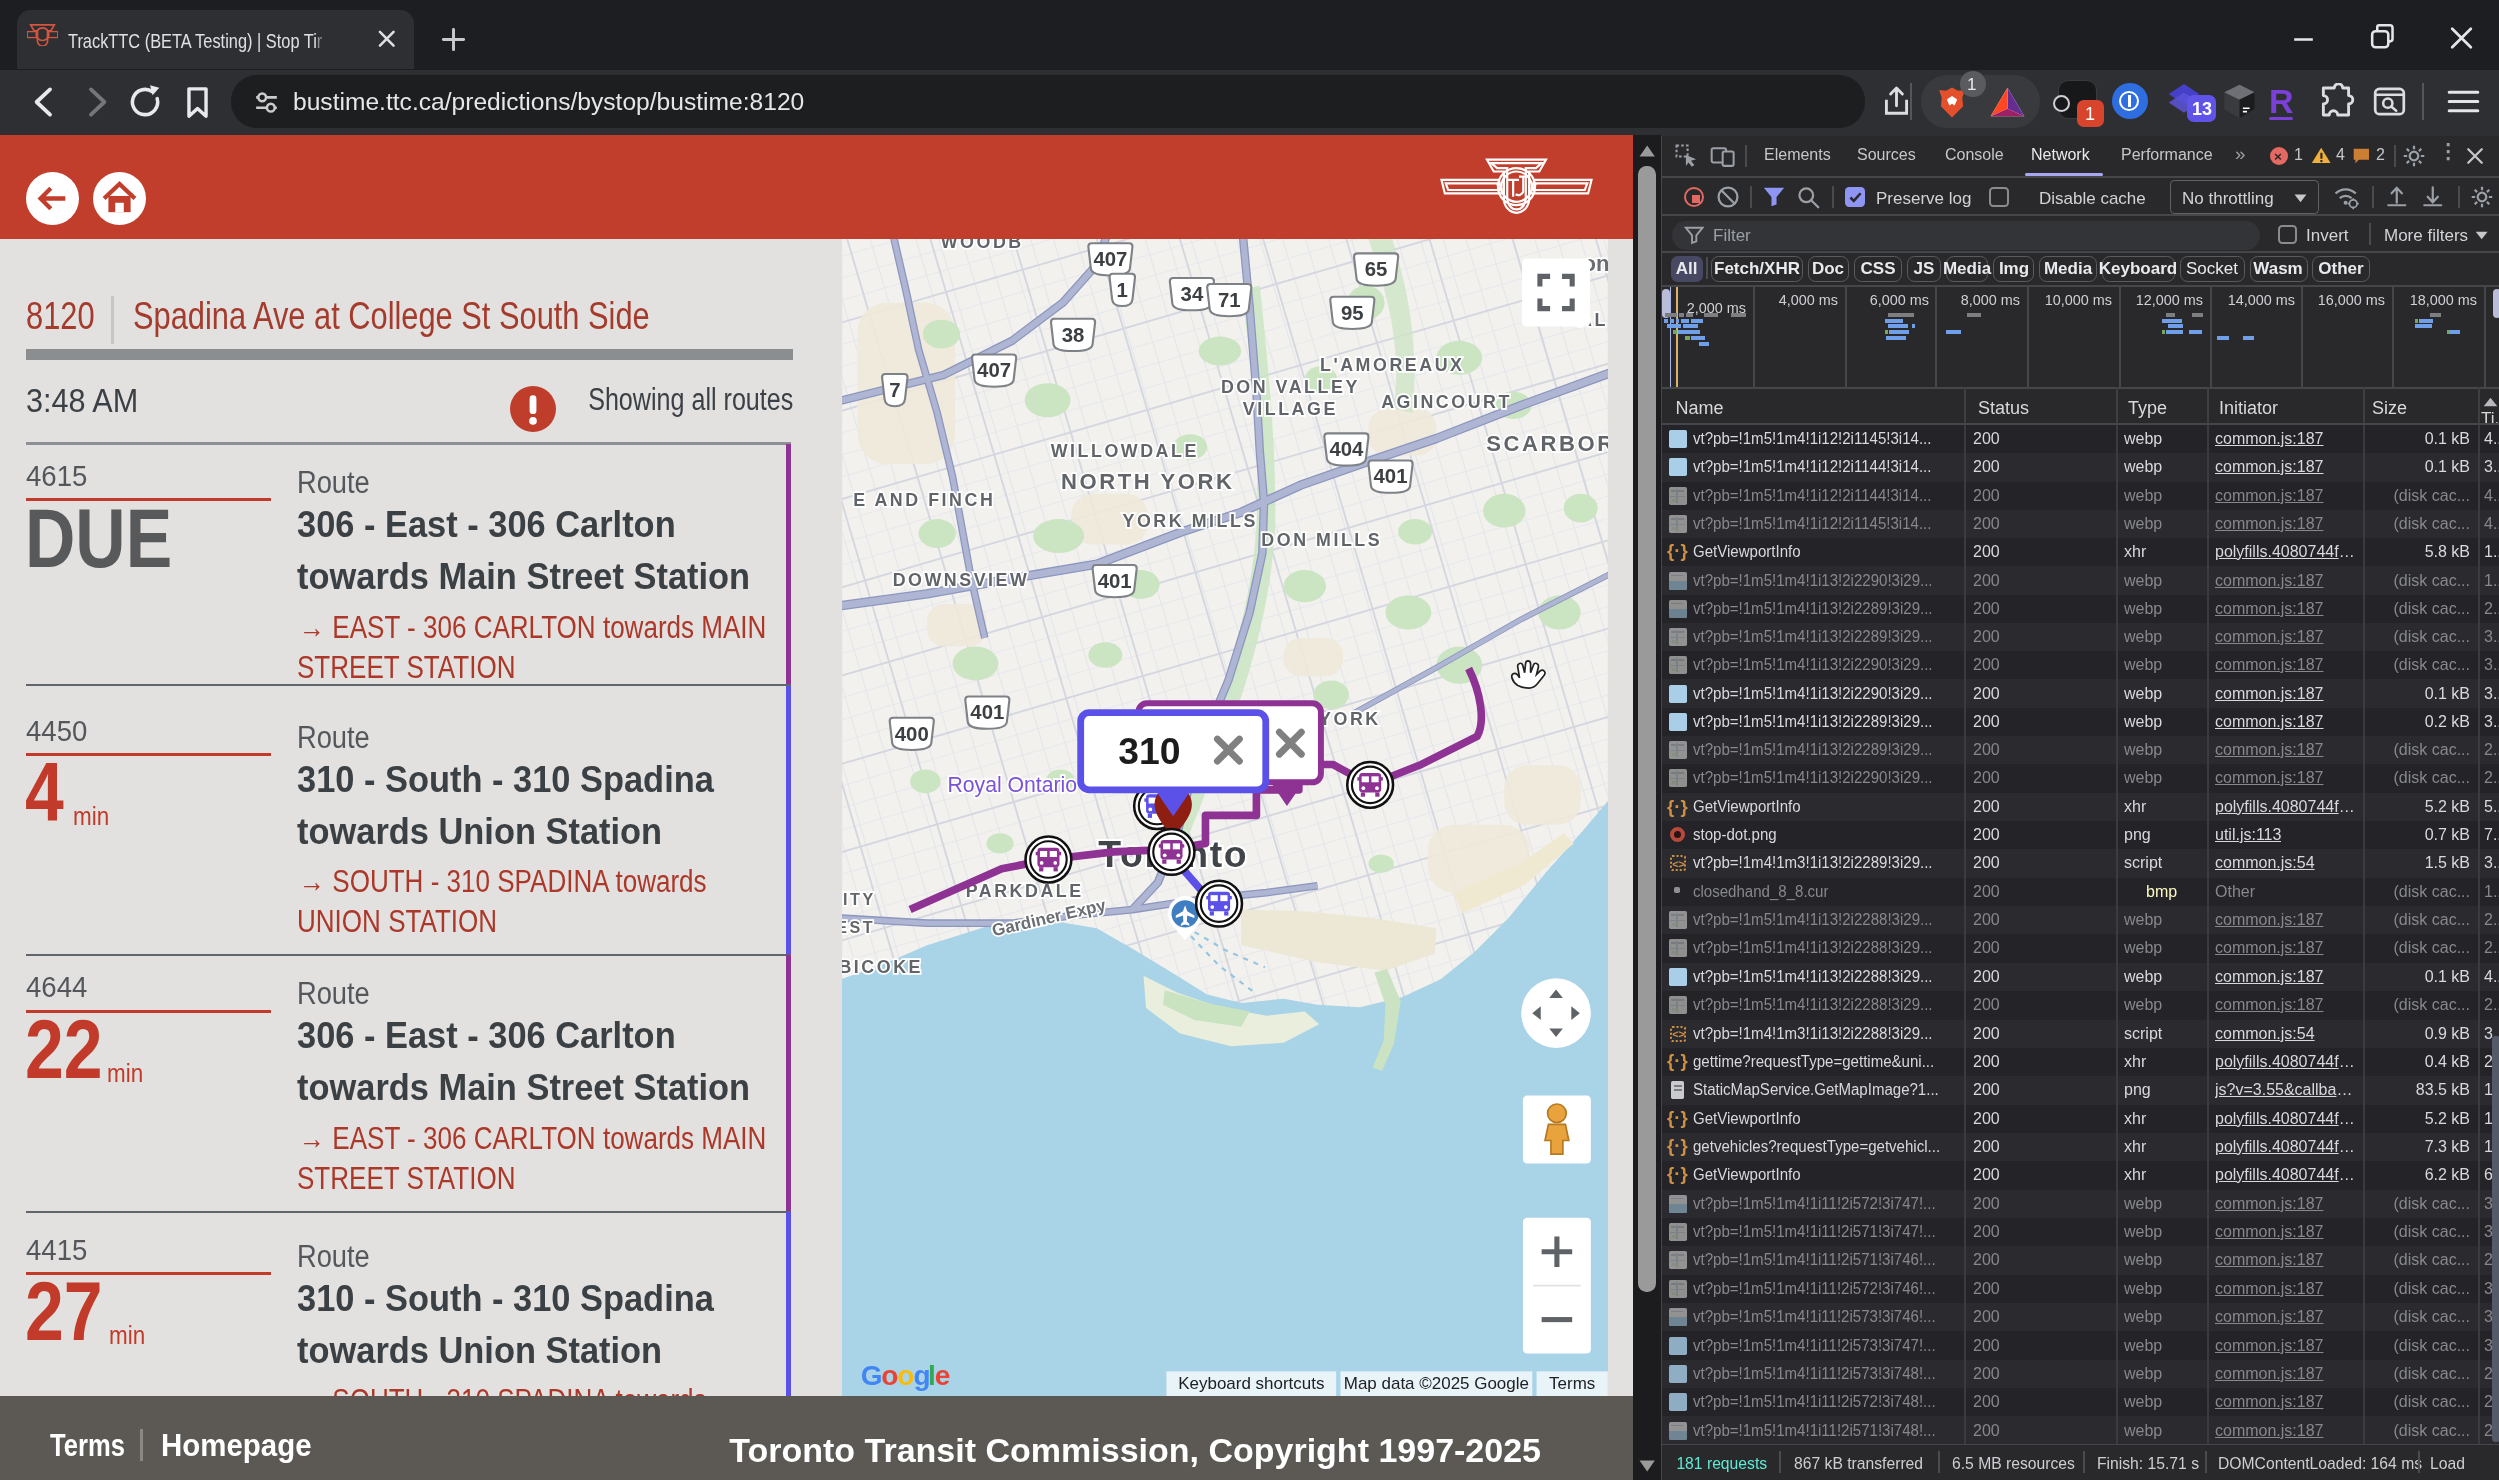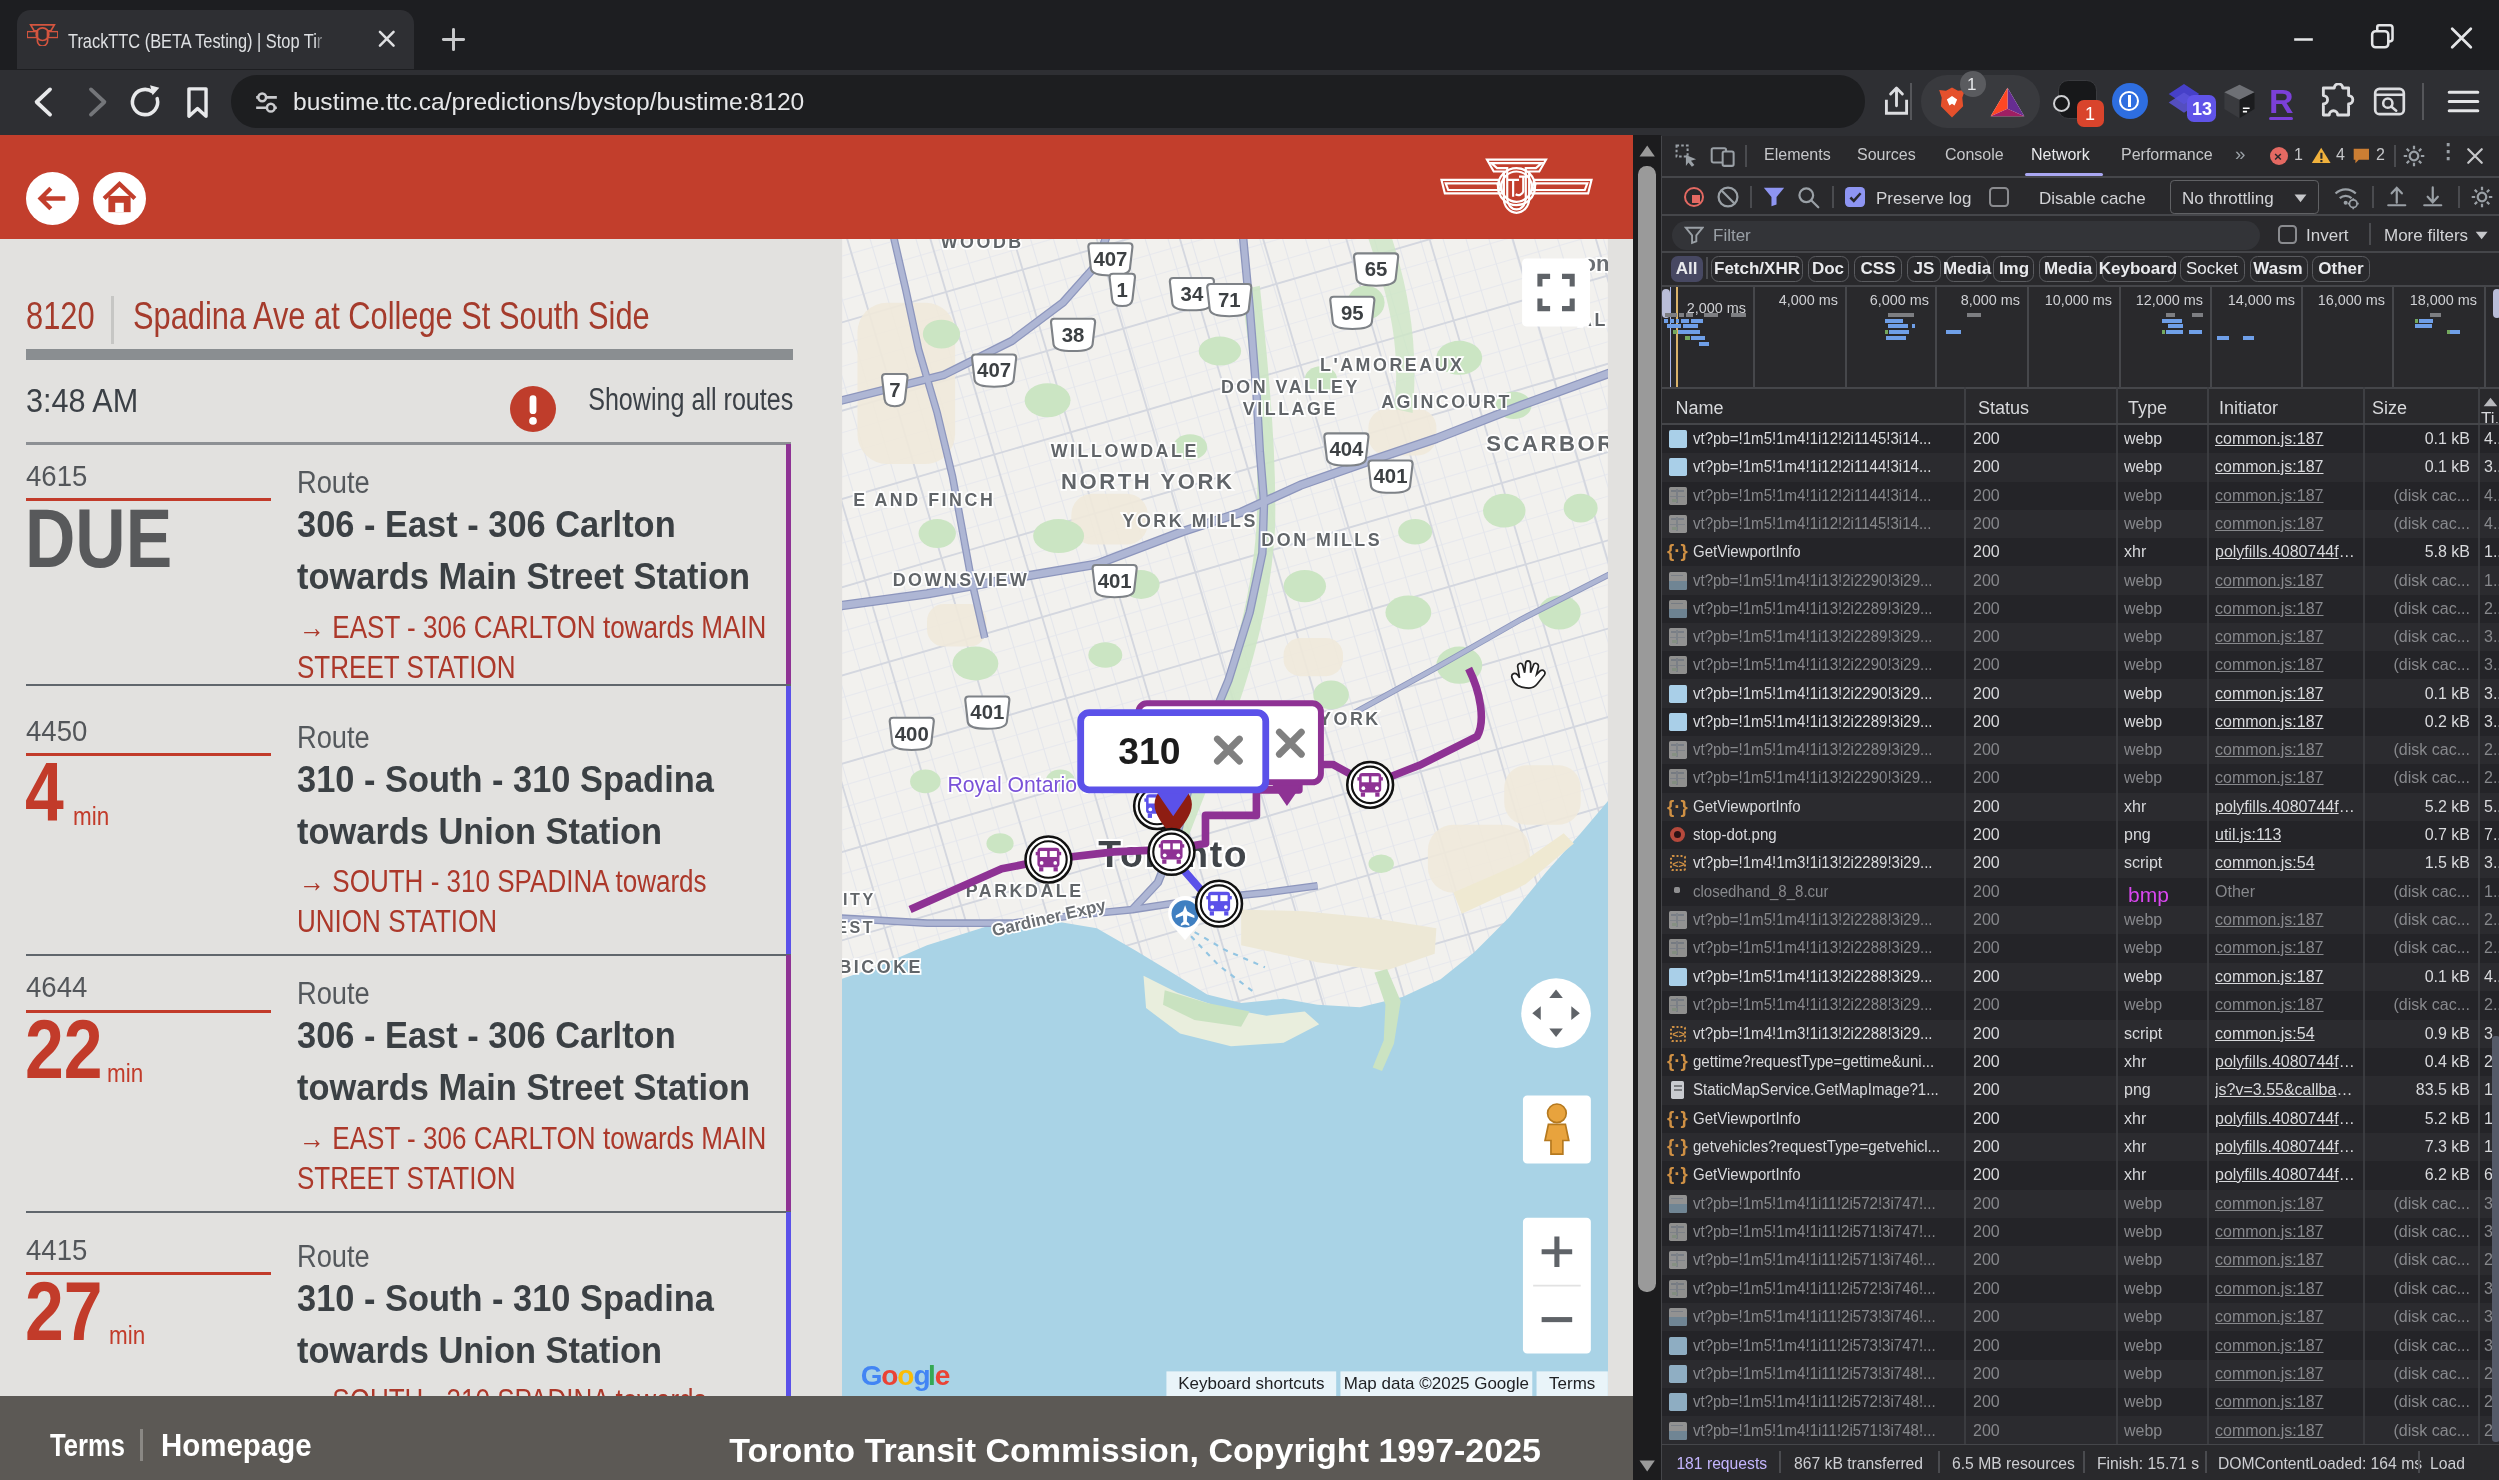--- a/index.html
+++ b/index.html
@@ -1024,21 +1024,21 @@
 <div class="txt" style="left:31px;top:718px;font-size:16px;color:#d8d9dc;max-width:267px;overflow:hidden;transform:scaleX(0.94);transform-origin:left">vt?pb=!1m4!1m3!1i13!2i2289!3i29...</div>
 <div class="txt" style="left:311px;top:718px;font-size:16px;color:#d8d9dc">200</div>
 <div class="txt" style="left:462px;top:718px;font-size:16px;color:#d8d9dc">script</div>
 <div class="txt" style="left:553px;top:718px;font-size:16px;color:#d8d9dc;text-decoration:underline;max-width:143px;overflow:hidden;text-overflow:ellipsis">common.js:54</div>
 <div class="txt" style="left:808px;top:718px;font-size:16px;color:#d8d9dc;transform:translateX(-100%)">1.5 kB</div>
 <div class="txt" style="left:822px;top:718px;font-size:16px;color:#d8d9dc">3...</div>
 <div class="abs" style="left:0;top:742px;width:839px;height:29px;background:#242428"></div>
 <div class="abs" style="left:12px;top:751px;width:6px;height:6px;background:#e8e8e8;border-radius:1.7px;opacity:0.55"></div>
 <div class="txt" style="left:31px;top:747px;font-size:16px;color:#87888c;max-width:267px;overflow:hidden;transform:scaleX(0.94);transform-origin:left">closedhand_8_8.cur</div>
 <div class="txt" style="left:311px;top:747px;font-size:16px;color:#87888c">200</div>
-<div class="txt" style="left:466px;top:747px;font-size:21px;color:#d946ef">bmp</div>
+<div class="txt" style="left:484px;top:747px;font-size:16px;color:#fef9c3">bmp</div>
 <div class="txt" style="left:553px;top:747px;font-size:16px;color:#87888c;max-width:143px;overflow:hidden;text-overflow:ellipsis">Other</div>
 <div class="txt" style="left:808px;top:747px;font-size:16px;color:#87888c;transform:translateX(-100%)">(disk cac...</div>
 <div class="txt" style="left:822px;top:747px;font-size:16px;color:#87888c">1...</div>
 <div class="abs" style="left:0;top:770px;width:839px;height:29px;background:#2b2b2f"></div>
 <div class="abs" style="left:6.8px;top:775px;width:18px;height:18px;background:#e7e7e3;border-radius:1.7px;opacity:0.55;overflow:hidden">
       <div class="abs" style="left:2.5px;top:3.4px;width:12.7px;height:1.7px;background:#b9c2cd"></div>
       <div class="abs" style="left:1.7px;top:8.5px;width:14.4px;height:1.7px;background:#c6cdd6"></div>
       <div class="abs" style="left:7.6px;top:1.7px;width:1.7px;height:14.4px;background:#c2cbd4"></div>
       <div class="abs" style="left:3.4px;top:12px;width:5.1px;height:3.4px;background:#cfe4c8"></div>
     </div>
@@ -1229,21 +1229,21 @@
 <div class="txt" style="left:553px;top:1286px;font-size:16px;color:#87888c;text-decoration:underline;max-width:143px;overflow:hidden;text-overflow:ellipsis">common.js:187</div>
 <div class="txt" style="left:808px;top:1286px;font-size:16px;color:#87888c;transform:translateX(-100%)">(disk cac...</div>
 <div class="txt" style="left:822px;top:1286px;font-size:16px;color:#87888c">2...</div>
 <div class="abs" style="left:302px;top:289px;width:1.7px;height:1020px;background:#3e3f43;opacity:0.85"></div>
 <div class="abs" style="left:454px;top:289px;width:1.7px;height:1020px;background:#3e3f43;opacity:0.85"></div>
 <div class="abs" style="left:545px;top:289px;width:1.7px;height:1020px;background:#3e3f43;opacity:0.85"></div>
 <div class="abs" style="left:701px;top:289px;width:1.7px;height:1020px;background:#3e3f43;opacity:0.85"></div>
 <div class="abs" style="left:816px;top:289px;width:1.7px;height:1020px;background:#3e3f43;opacity:0.85"></div>
 <div class="abs" style="left:830px;top:900px;width:7.6px;height:406px;background:#555a68;border-radius:3.4px"></div>
 <div class="abs" style="left:0;top:1308px;width:839px;height:37px;background:#29292c;border-top:1.7px solid #45464a"></div>
-<div class="txt" style="left:14.4px;top:1319px;font-size:15.7px;color:#c4b5fd;font-weight:normal;">181 requests</div>
+<div class="txt" style="left:14.4px;top:1319px;font-size:15.7px;color:#5eead4;font-weight:normal;">181 requests</div>
 <div class="txt" style="left:132px;top:1319px;font-size:15.7px;color:#cdced2;font-weight:normal;">867 kB transferred</div>
 <div class="txt" style="left:290px;top:1319px;font-size:15.7px;color:#cdced2;font-weight:normal;">6.5 MB resources</div>
 <div class="txt" style="left:435px;top:1319px;font-size:15.7px;color:#cdced2;font-weight:normal;">Finish: 15.71 s</div>
 <div class="txt" style="left:556px;top:1319px;font-size:15.7px;color:#cdced2;font-weight:normal;">DOMContentLoaded: 164 ms</div>
 <div class="txt" style="left:768px;top:1319px;font-size:15.7px;color:#cdced2;font-weight:normal;">Load</div>
 <div class="abs" style="left:117px;top:1315px;width:1.7px;height:22px;background:#4a4b4f"></div>
 <div class="abs" style="left:276px;top:1315px;width:1.7px;height:22px;background:#4a4b4f"></div>
 <div class="abs" style="left:421px;top:1315px;width:1.7px;height:22px;background:#4a4b4f"></div>
 <div class="abs" style="left:543px;top:1315px;width:1.7px;height:22px;background:#4a4b4f"></div>
 <div class="abs" style="left:756px;top:1315px;width:1.7px;height:22px;background:#4a4b4f"></div>

